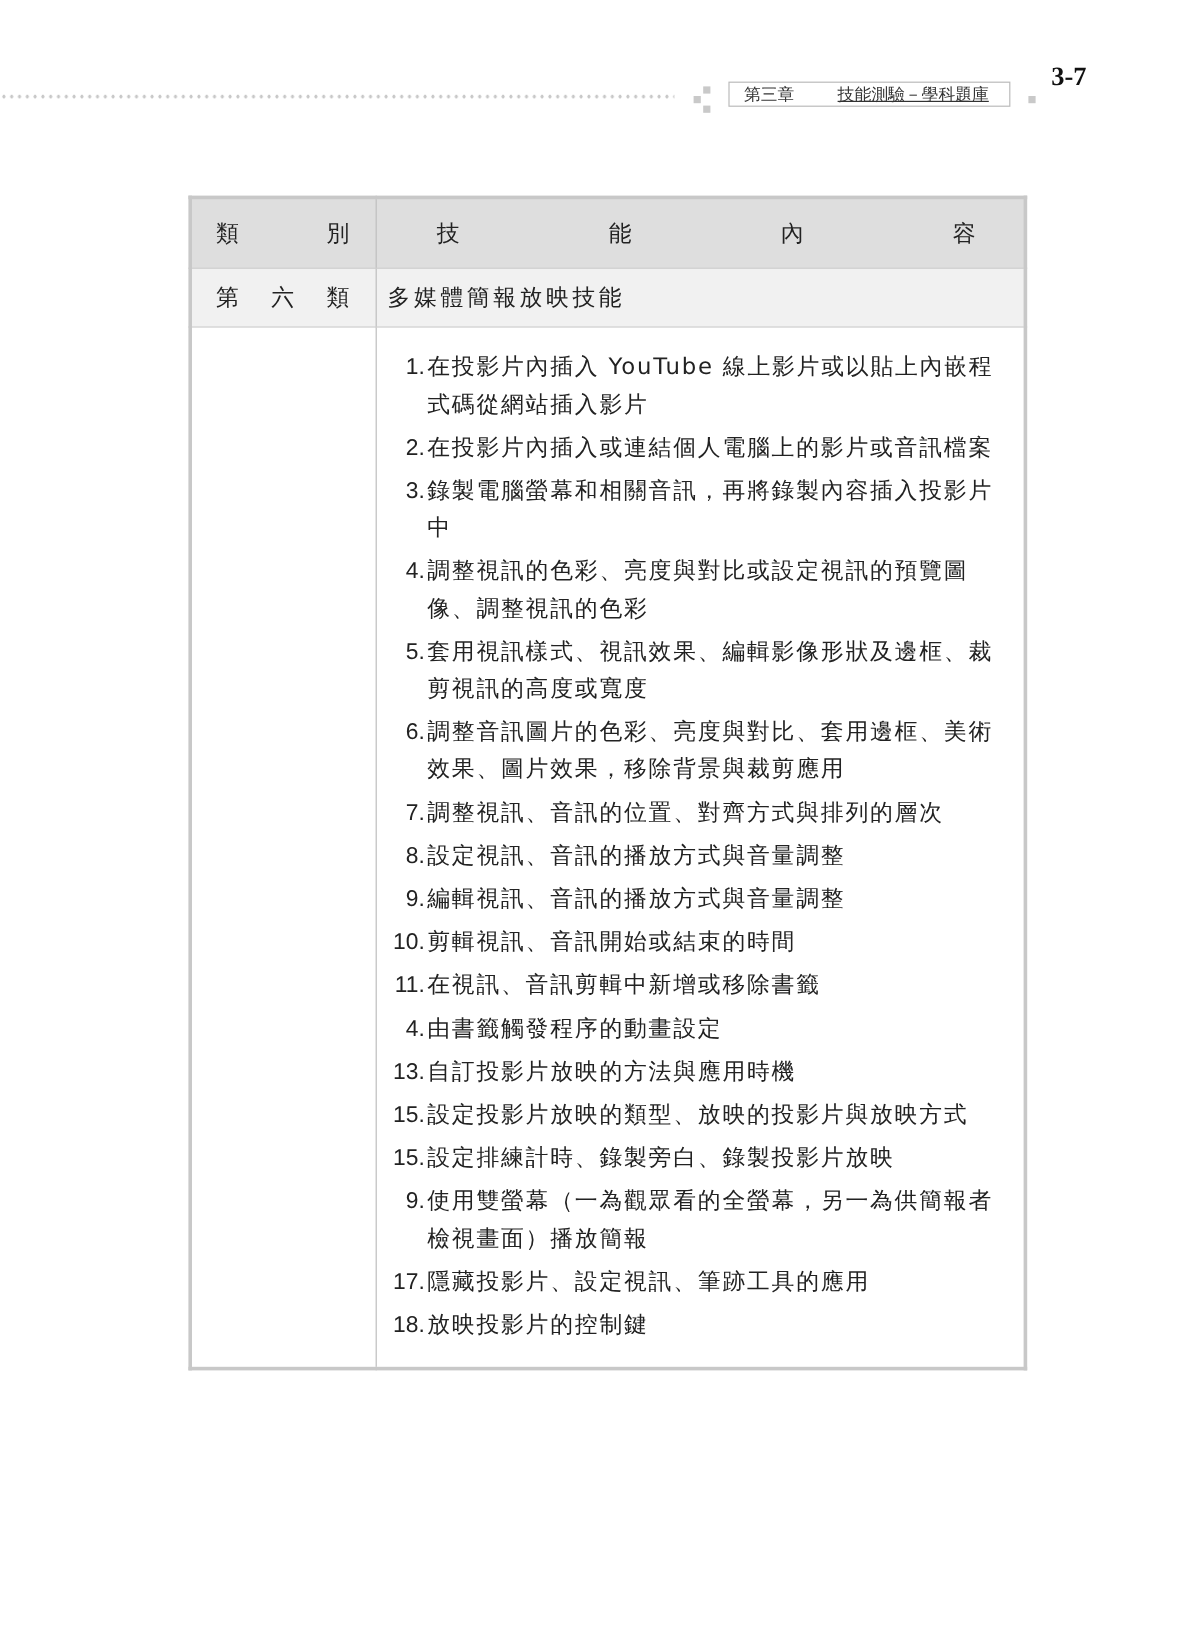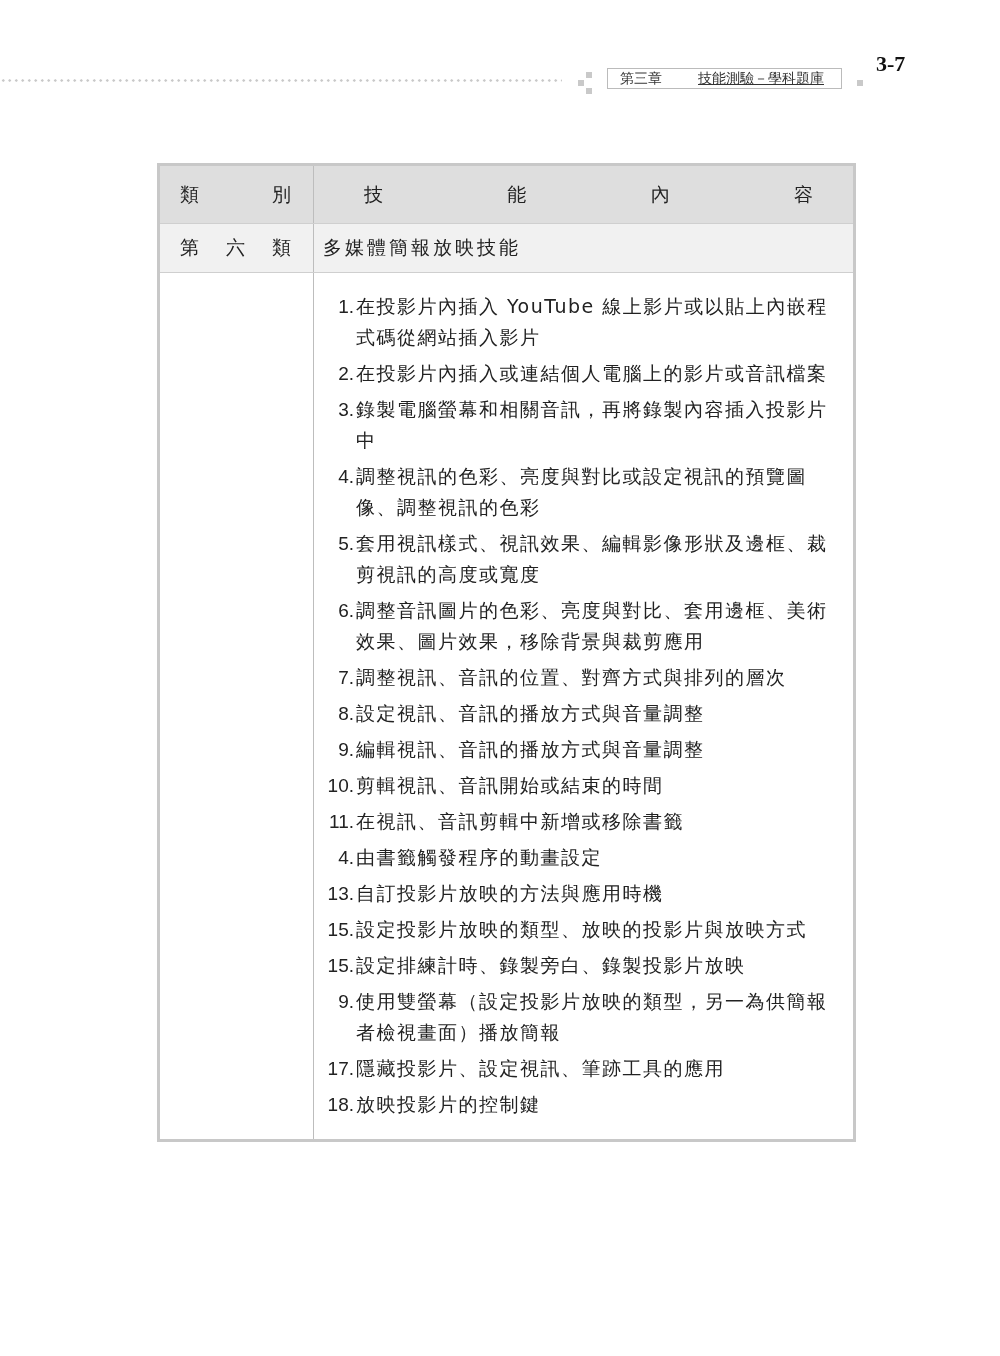--- a/index.html
+++ b/index.html
@@ -155,21 +155,21 @@
         <li>
               <span class="num">15.</span>
               <span class="txt">設定投影片放映的類型、放映的投影片與放映方式</span>
             </li>
         <li>
               <span class="num">15.</span>
               <span class="txt">設定排練計時、錄製旁白、錄製投影片放映</span>
             </li>
         <li>
               <span class="num">9.</span>
-              <span class="txt">使用雙螢幕（設定投影片放映的類型，另一為供簡報者檢視畫面）播放簡報</span>
+              <span class="txt">使用雙螢幕（一為觀眾看的全螢幕，另一為供簡報者檢視畫面）播放簡報</span>
             </li>
         <li>
               <span class="num">17.</span>
               <span class="txt">隱藏投影片、設定視訊、筆跡工具的應用</span>
             </li>
         <li>
               <span class="num">18.</span>
               <span class="txt">放映投影片的控制鍵</span>
             </li>
       </ol>

